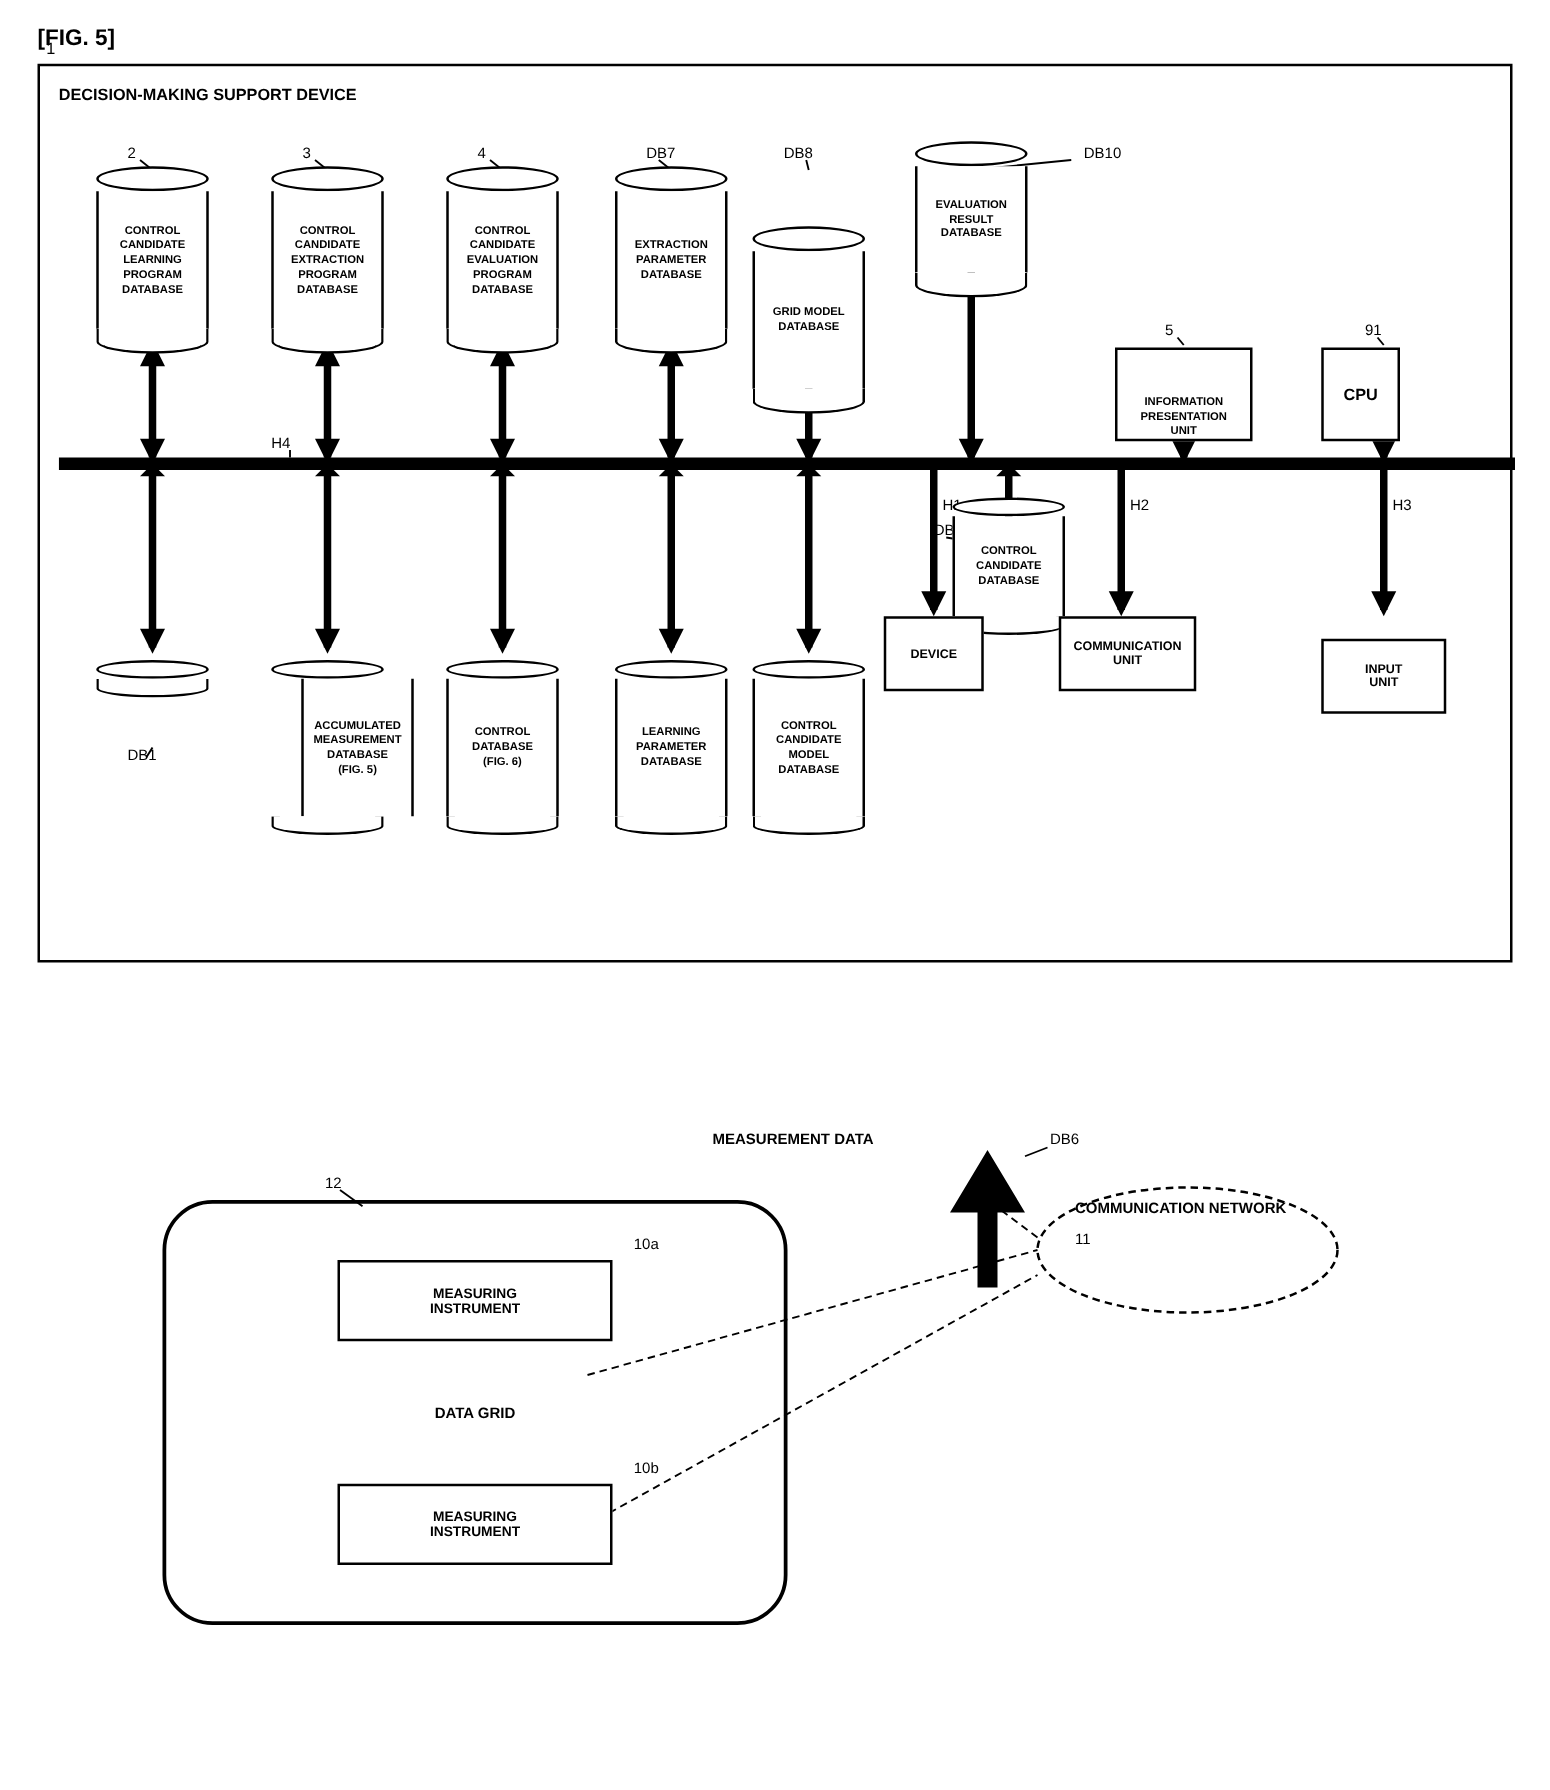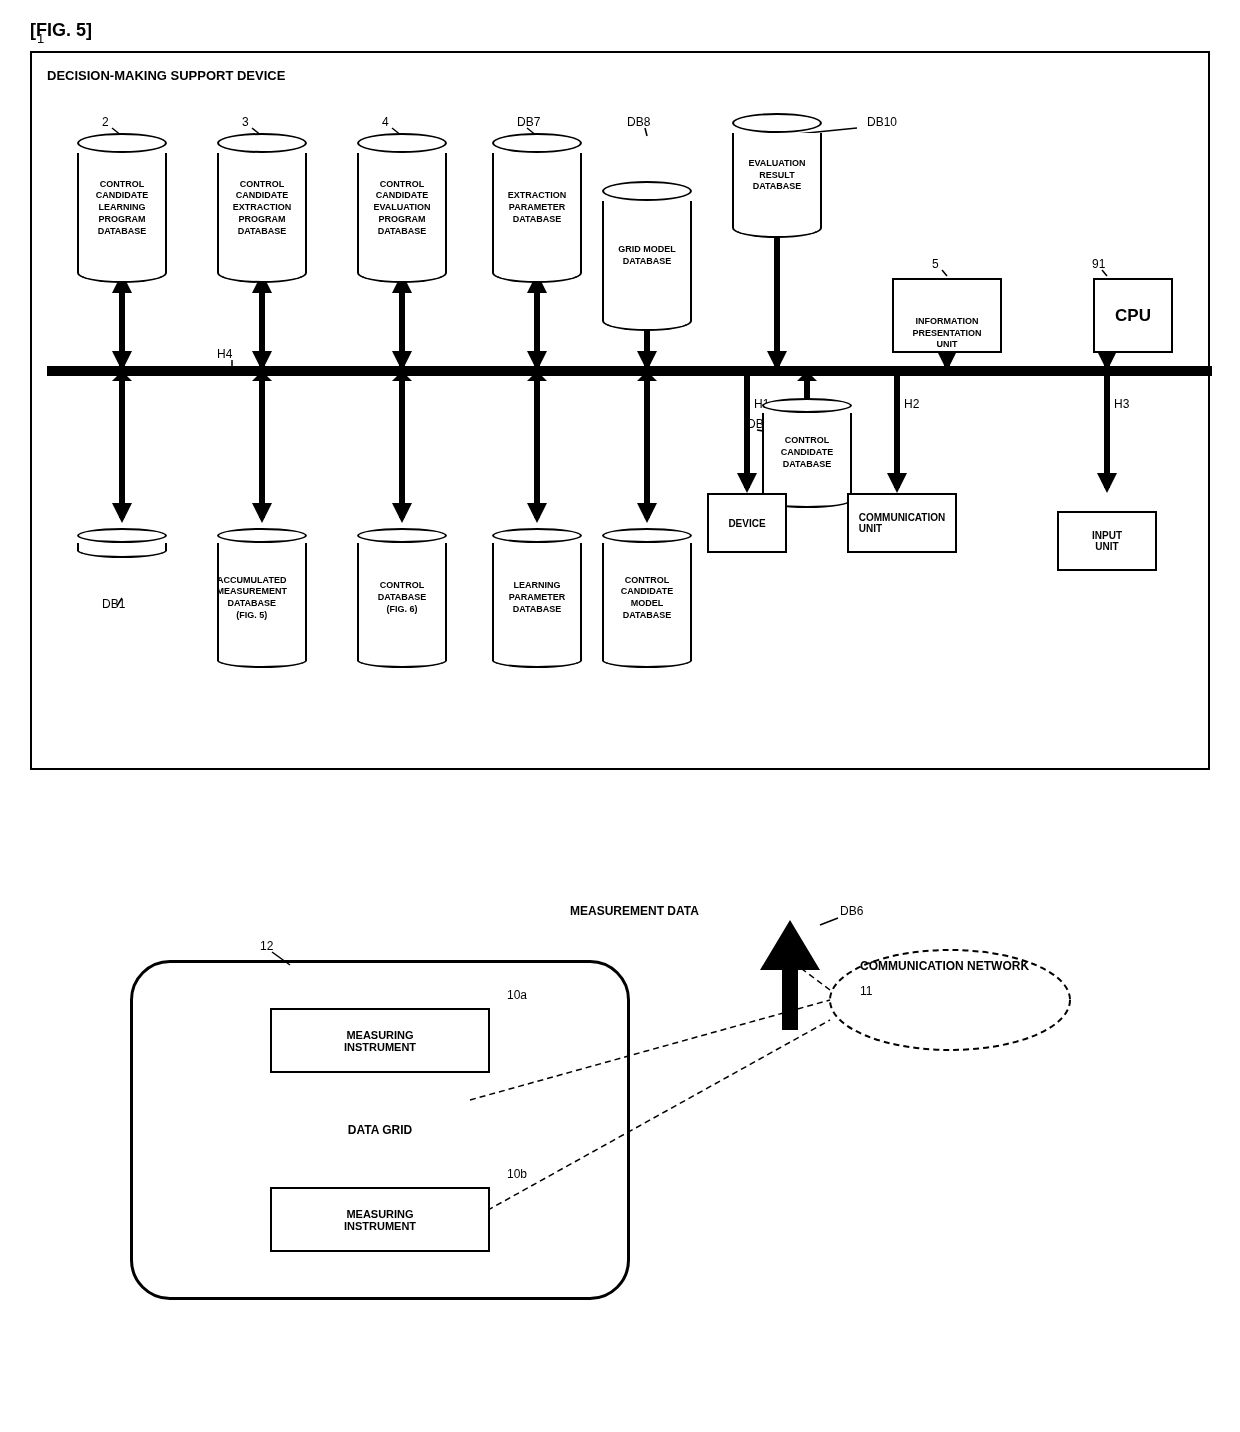--- a/index.html
+++ b/index.html
@@ -244,40 +244,40 @@
         <div style="width:90px; height:85px; border-left:2px solid #000; border-right:2px solid #000; background:#fff; display:flex; align-items:center; justify-content:center; text-align:center; font-size:9px; font-weight:bold; line-height:1.3; padding:2px;">
           <span>EVALUATION<br>RESULT<br>DATABASE</span>
         </div>
         <div style="width:90px; height:20px; border:2px solid #000; border-top:none; border-radius:0 0 50% 50%; background:#fff;"></div>
       </div>
 
       <div style="position:absolute; left:845px; top:180px; width:110px; height:75px; border:2px solid #000; background:#fff; display:flex; align-items:flex-end; justify-content:center; text-align:center; font-size:9px; font-weight:bold; line-height:1.3;">
         <span>INFORMATION<br>PRESENTATION<br>UNIT</span>
       </div>
 
-      <div style="position:absolute; left:1010px; top:180px; width:80px; height:75px; border:2px solid #000; background:#fff; display:flex; align-items:center; justify-content:center; text-align:center; font-size:17px; font-weight:bold;margin-left:36px;">
+      <div style="position:absolute; left:1010px; top:180px; width:63px; height:75px; border:2px solid #000; background:#fff; display:flex; align-items:center; justify-content:center; text-align:center; font-size:13px; font-weight:bold;">
         <span>CPU</span>
       </div>
 
       <div style="position:absolute; left:715px; top:300px;">
         <div style="width:90px; height:15px; border:2px solid #000; border-radius:50%; background:#fff;"></div>
         <div style="width:90px; height:80px; border-left:2px solid #000; border-right:2px solid #000; background:#fff; display:flex; align-items:center; justify-content:center; text-align:center; font-size:9px; font-weight:bold; line-height:1.3; padding:2px;">
           <span>CONTROL<br>CANDIDATE<br>DATABASE</span>
         </div>
         <div style="width:90px; height:15px; border:2px solid #000; border-top:none; border-radius:0 0 50% 50%; background:#fff;"></div>
       </div>
 
       <div style="position:absolute; left:30px; top:430px;">
         <div style="width:90px; height:15px; border:2px solid #000; border-radius:50%; background:#fff;"></div>
         <div style="width:90px; height:15px; border:2px solid #000; border-top:none; border-radius:0 0 50% 50%; background:#fff;"></div>
       </div>
 
       <div style="position:absolute; left:170px; top:430px;">
         <div style="width:90px; height:15px; border:2px solid #000; border-radius:50%; background:#fff;"></div>
-        <div style="width:90px; height:110px; border-left:2px solid #000; border-right:2px solid #000; background:#fff; display:flex; align-items:center; justify-content:flex-end; text-align:center; font-size:9px; font-weight:bold; line-height:1.3; padding:18px;">
+        <div style="width:90px; height:110px; border-left:2px solid #000; border-right:2px solid #000; background:#fff; display:flex; align-items:center; justify-content:center; text-align:center; font-size:9px; font-weight:bold; line-height:1.3; padding:18px;margin-left:24px;">
           <span>ACCUMULATED<br>MEASUREMENT<br>DATABASE<br>(FIG. 5)</span>
         </div>
         <div style="width:90px; height:15px; border:2px solid #000; border-top:none; border-radius:0 0 50% 50%; background:#fff;"></div>
       </div>
 
       <div style="position:absolute; left:310px; top:430px;">
         <div style="width:90px; height:15px; border:2px solid #000; border-radius:50%; background:#fff;"></div>
         <div style="width:90px; height:110px; border-left:2px solid #000; border-right:2px solid #000; background:#fff; display:flex; align-items:center; justify-content:center; text-align:center; font-size:9px; font-weight:bold; line-height:1.3; padding:2px;">
           <span>CONTROL<br>DATABASE<br>(FIG. 6)</span>
         </div>
@@ -297,21 +297,21 @@
         <div style="width:90px; height:110px; border-left:2px solid #000; border-right:2px solid #000; background:#fff; display:flex; align-items:center; justify-content:center; text-align:center; font-size:9px; font-weight:bold; line-height:1.3; padding:2px;">
           <span>CONTROL<br>CANDIDATE<br>MODEL DATABASE</span>
         </div>
         <div style="width:90px; height:15px; border:2px solid #000; border-top:none; border-radius:0 0 50% 50%; background:#fff;"></div>
       </div>
 
       <div style="position:absolute; left:660px; top:395px; width:80px; height:60px; border:2px solid #000; background:#fff; display:flex; align-items:center; justify-content:center; text-align:center; font-size:10px; font-weight:bold;">
         <span>DEVICE</span>
       </div>
 
-      <div style="position:absolute; left:800px; top:395px; width:110px; height:60px; border:2px solid #000; background:#fff; display:flex; align-items:center; justify-content:center; text-align:left; font-size:10px; font-weight:bold;">
+      <div style="position:absolute; left:800px; top:395px; width:110px; height:60px; border:2px solid #000; background:#fff; display:flex; align-items:center; justify-content:center; text-align:center; font-size:10px; font-weight:bold;">
         <span>COMMUNICATION<br>UNIT</span>
       </div>
 
       <div style="position:absolute; left:1010px; top:413px; width:100px; height:60px; border:2px solid #000; background:#fff; display:flex; align-items:center; justify-content:center; text-align:center; font-size:10px; font-weight:bold;">
         <span>INPUT<br>UNIT</span>
       </div>
 
     </div>
   </div>
 

